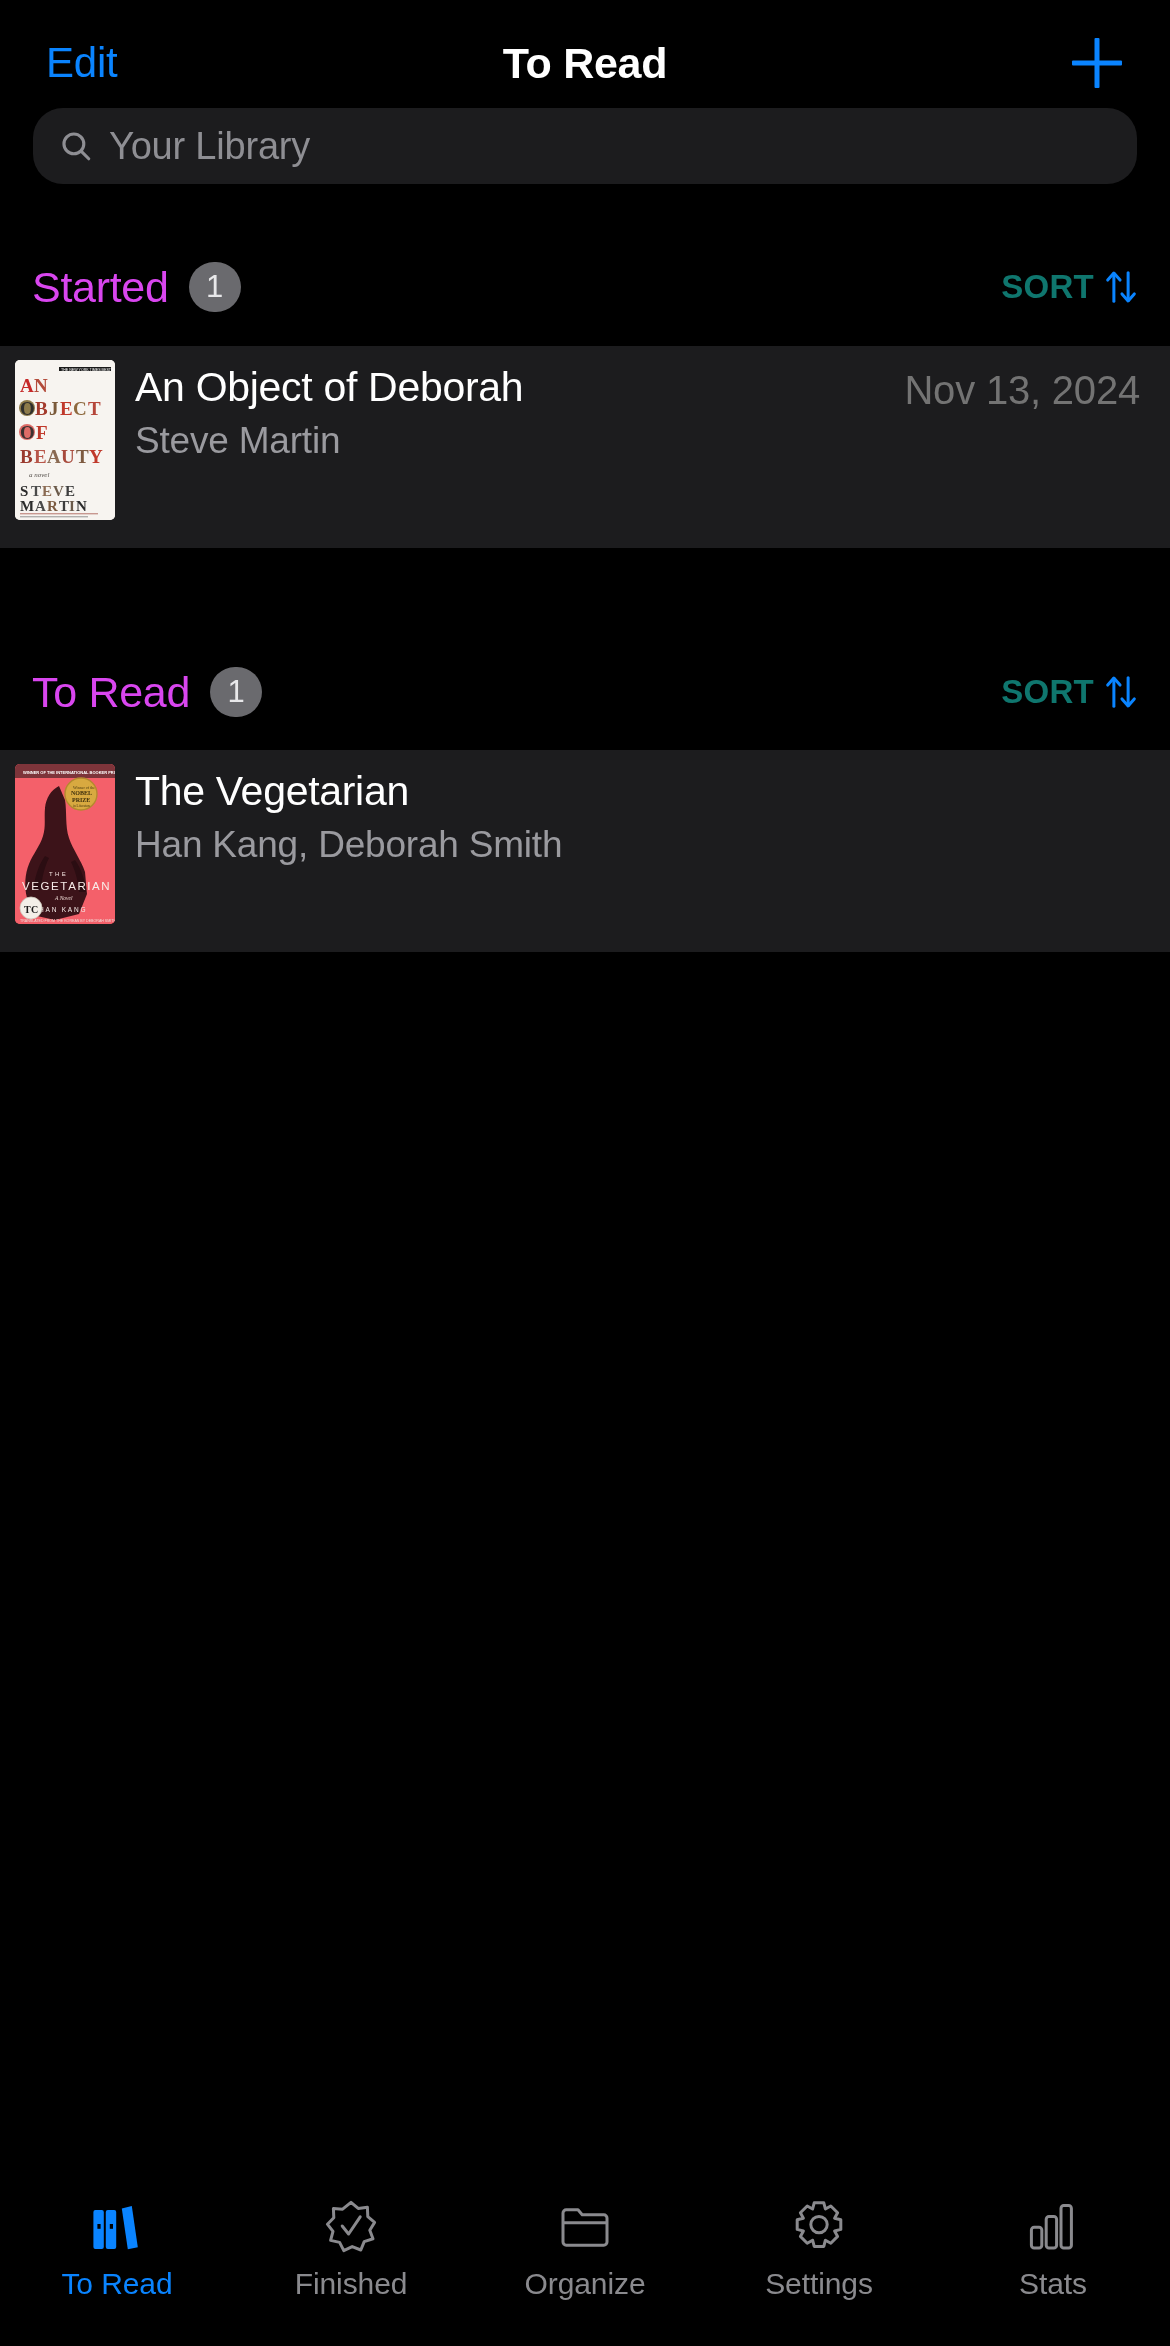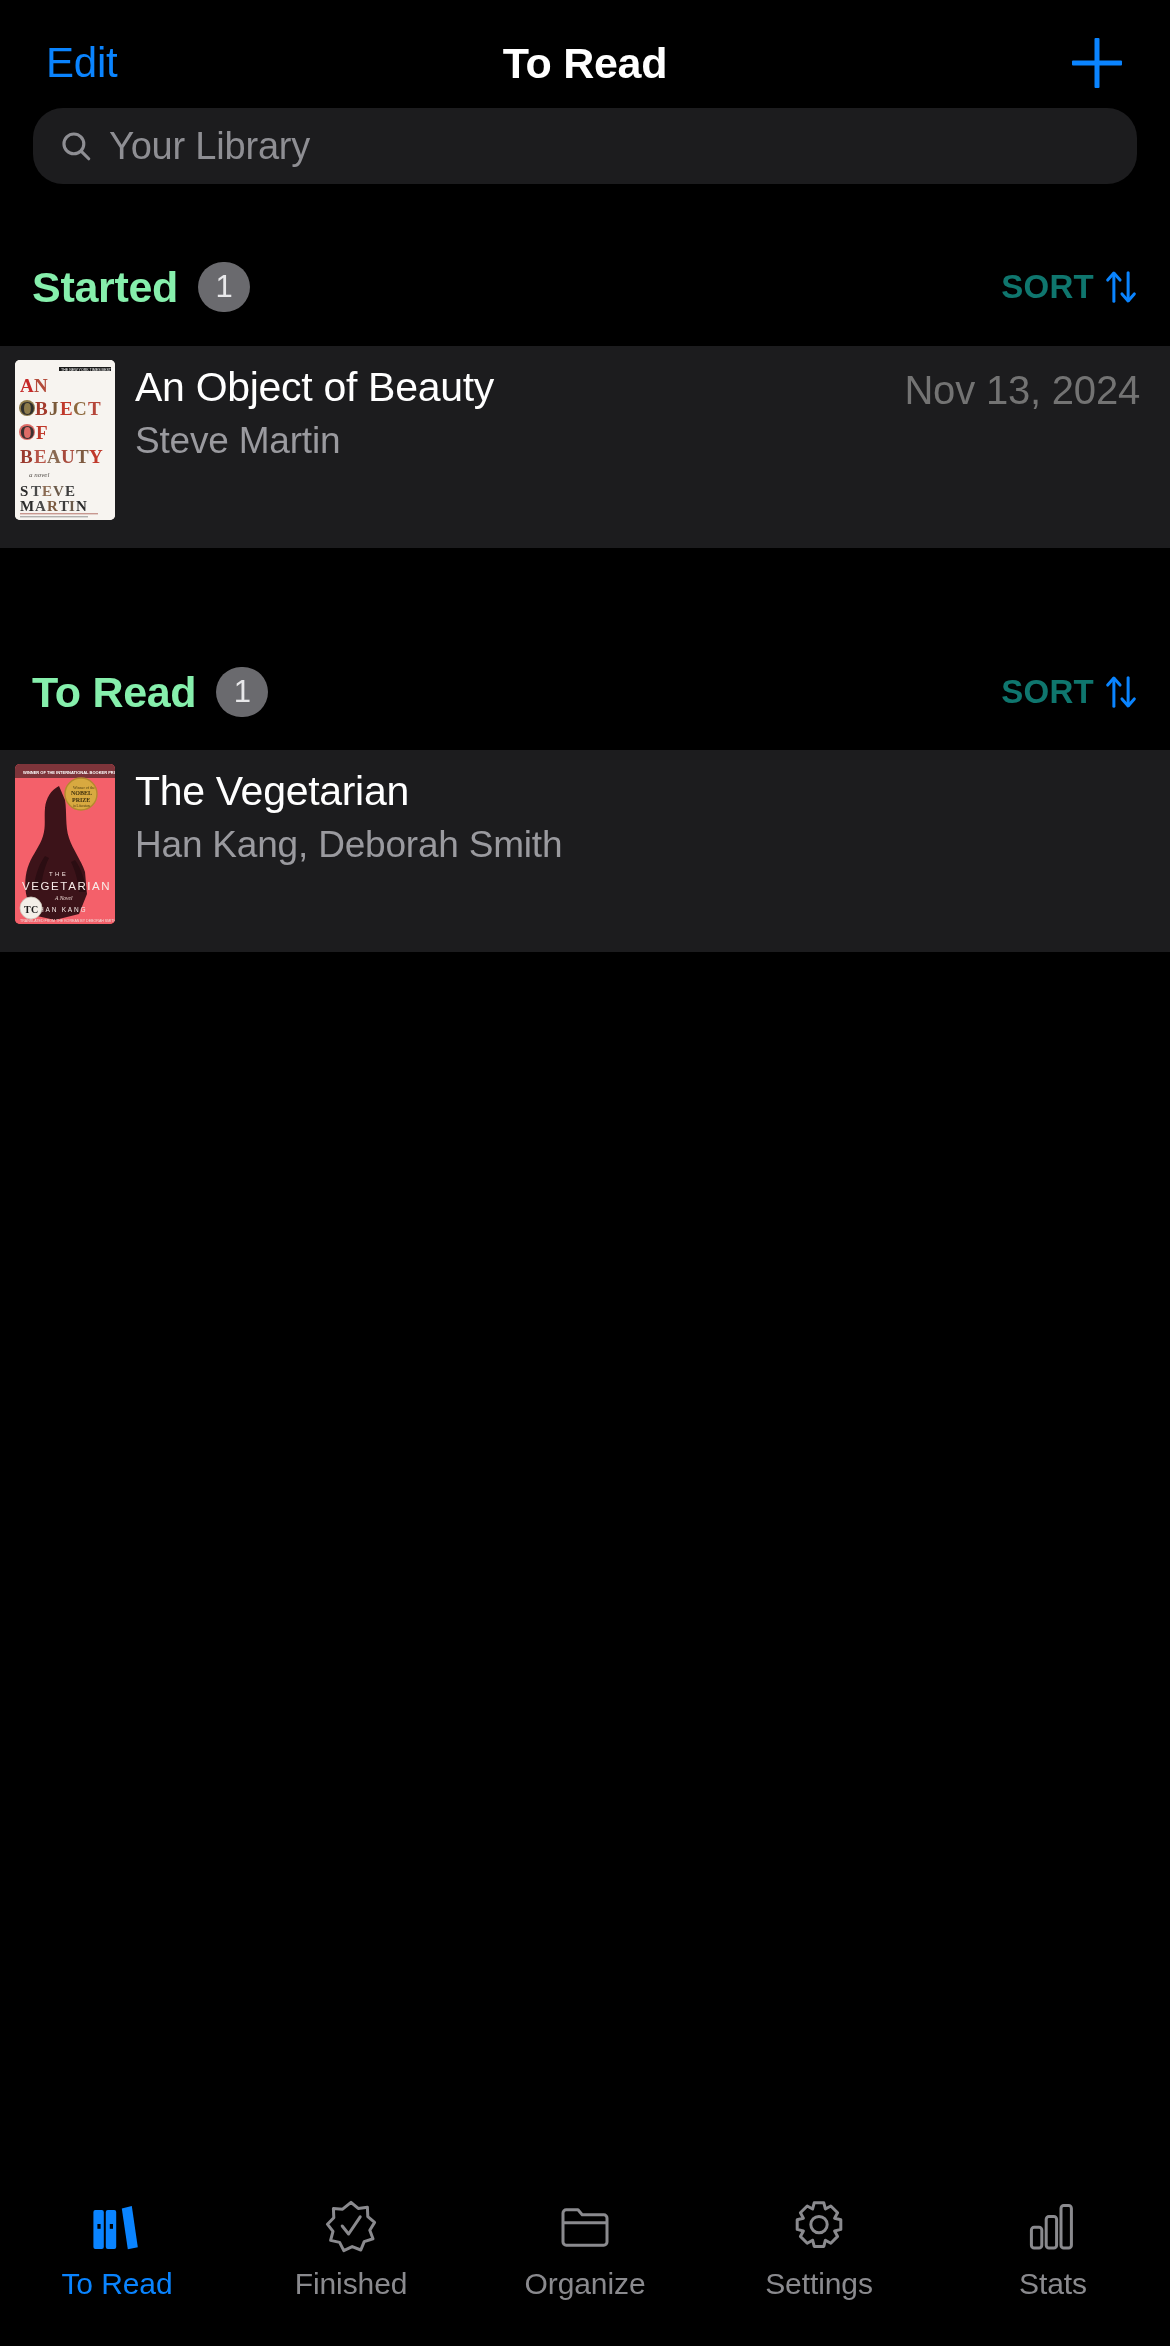--- a/index.html
+++ b/index.html
@@ -90,23 +90,23 @@
   .section-header {
     height: 116px;
     display: flex;
     align-items: center;
     justify-content: space-between;
     padding: 0 32px 0 32px;
   }
   .section-header.first { height: 118px; margin-top: 24px; }
   .sh-left { display: flex; align-items: center; gap: 20px; }
   .sh-title {
-    color: #86efac;
+    color: #d946ef;
     font-size: 43px;
-    font-weight: bold;
+    font-weight: normal;
     letter-spacing: -0.3px;
   }
   .sh-badge {
     min-width: 52px;
     height: 50px;
     padding: 0 16px;
     background: #6a6a6e;
     border-radius: 25px;
     color: #e8e8ea;
     font-size: 31px;
@@ -282,21 +282,21 @@
           <text x="32" y="151" fill="#7a5a40">R</text>
           <text x="44" y="151" fill="#3d3d3d">T</text>
           <text x="54" y="151" fill="#6b5a4a">I</text>
           <text x="61" y="151" fill="#2b2b2b">N</text>
         </g>
         <rect x="5" y="153" width="78" height="1.4" fill="#9a3b2f" opacity="0.5"></rect>
         <rect x="5" y="156" width="68" height="1.4" fill="#6a6a6a" opacity="0.5"></rect>
       </svg>
     </div>
     <div class="book-meta">
-      <div class="book-title">An Object of Beauty</div>
+      <div class="book-title">An Object of Deborah</div>
       <div class="book-author">Steve Martin</div>
     </div>
     <div class="book-date">Nov 13, 2024</div>
   </div>
 
   <div class="gap"></div>
 
   <div class="section-header">
     <div class="sh-left">
       <span class="sh-title">To Read</span>

